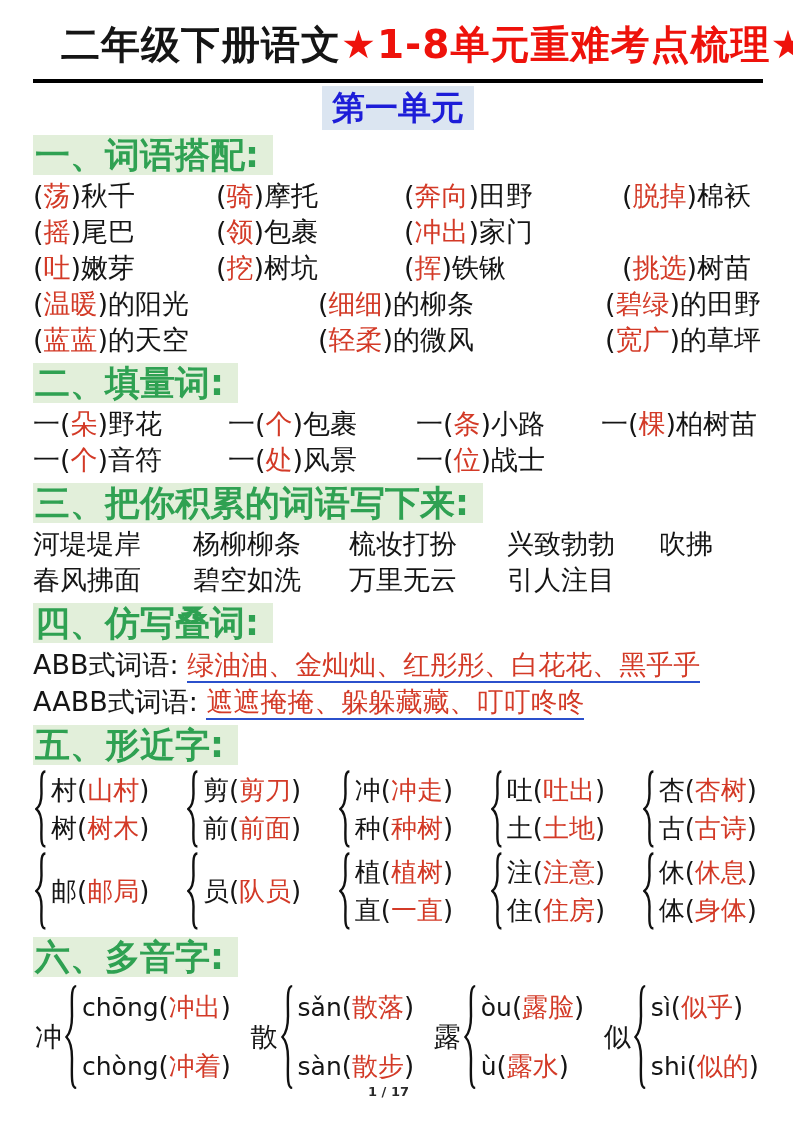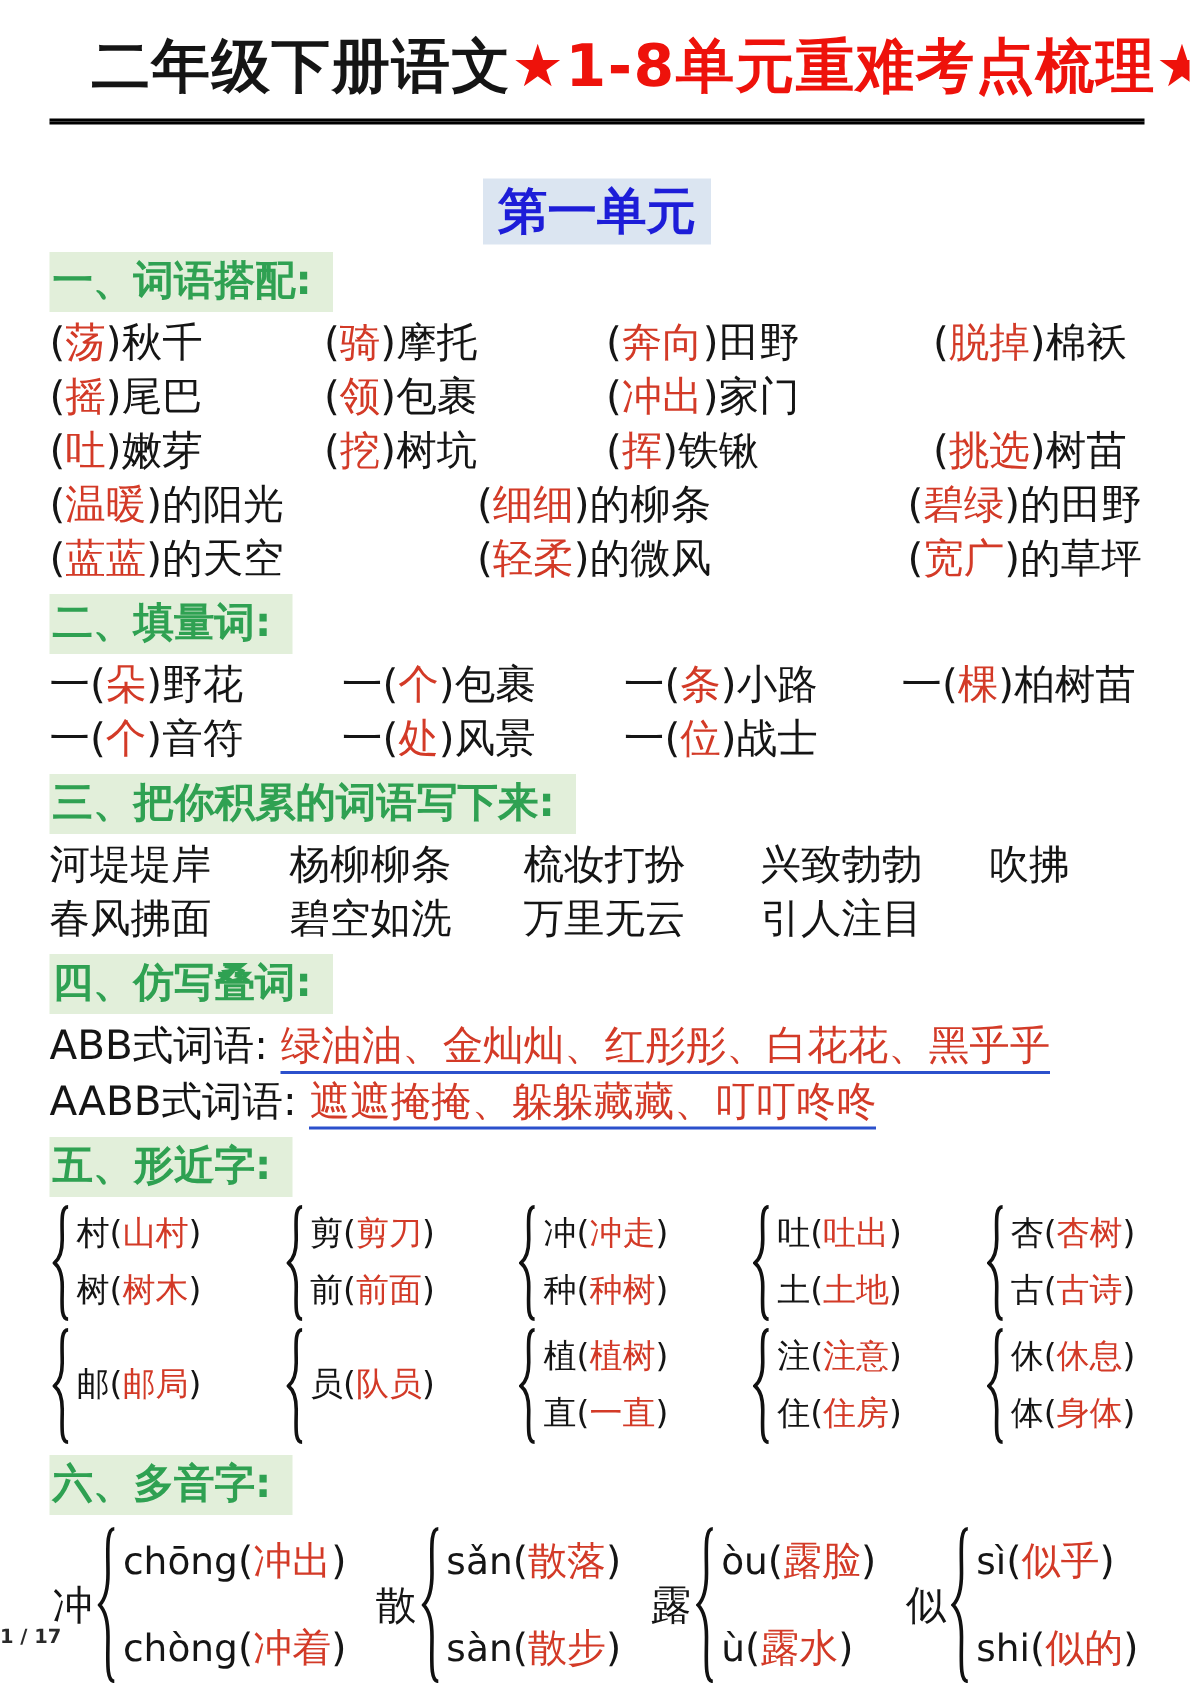--- a/index.html
+++ b/index.html
@@ -14,25 +14,25 @@
   }
   .page{width:793px;height:1122px;padding:0 30px 0 33px;position:relative;}
 
   
   .title{margin-top:20px;text-align:center;font-size:39px;font-weight:700;
          line-height:50px;letter-spacing:1px;white-space:nowrap;margin-left:28px;}
   .title .t-red{color:var(--title_red);}
   .rule{margin-top:9px;height:3px;border-top:2.5px solid #000;border-bottom:2.5px solid #000;}
   .unit-wrap{text-align:center;margin-top:3px;}
   .unit{display:inline-block;color:var(--blue);background:var(--blue_bg);
-        font-size:33px;font-weight:700;line-height:38px;padding:3px 10px;margin-top:33px;}
+        font-size:33px;font-weight:700;line-height:38px;padding:3px 10px;}
 
   
   .sec-h{display:inline-block;color:var(--green);background:var(--green_bg);
-         font-size:27px;font-weight:700;line-height:34px;
+         font-size:35px;font-weight:700;line-height:34px;
          padding:3px 14px 3px 2px;margin:5px 0 3px;text-align:right;}
 
   
   .row{display:grid;font-size:27px;line-height:36px;}
   .g4a{grid-template-columns:183px 188px 218px 1fr;}
   .g3 {grid-template-columns:285px 287px 1fr;}
   .g4b{grid-template-columns:195px 188px 185px 1fr;}
   .g5 {grid-template-columns:160px 156px 158px 152px 1fr;}
   .cell{white-space:nowrap;}
   .rd{color:var(--body_red);}
@@ -41,33 +41,33 @@
   
   .abb-line{font-size:27px;line-height:37px;white-space:nowrap;}
   .abb-words{color:var(--body_red);border-bottom:2px solid var(--underline_blue);
              padding-bottom:1px;margin-top:24px;}
 
   
   .brace-row{display:flex;justify-content:space-between;padding:2px 6px 2px 2px;}
   .bgp{display:flex;align-items:center;}
   .brace-svg{width:13px;height:78px;flex:0 0 13px;margin-right:3px;}
   .blines{display:flex;flex-direction:column;}
-  .blines .cell{font-size:22px;line-height:38px;}
+  .blines .cell{font-size:26px;line-height:38px;}
 
   
   .poly-row{display:flex;justify-content:space-between;padding:4px 4px 0 2px;}
   .mgp{display:flex;align-items:center;}
   .mchar{font-size:27px;margin-right:3px;}
   .brace-svg.tall{height:106px;width:14px;flex-basis:14px;}
   .mlines{display:flex;flex-direction:column;row-gap:24px;}
   .mlines .cell{font-size:26px;line-height:34px;}
   .mlines .pre{font-size:25px;margin-top:12px;}
 
   
-  .footer{position:absolute;left:0;right:16px;top:1064px;
+  .footer{position:absolute;left:0;right:16px;top:1064px;text-align:center;
           font-size:13px;font-weight:700;color:#2a2a2a;
           font-family:"DejaVu Sans","Liberation Sans",sans-serif;}
 </style>
 </head>
 <body>
 
 <div class="page">
 
   <div class="title">
     <span>二年级下册语文</span><span class="t-red">★1-8单元重难考点梳理★</span>

